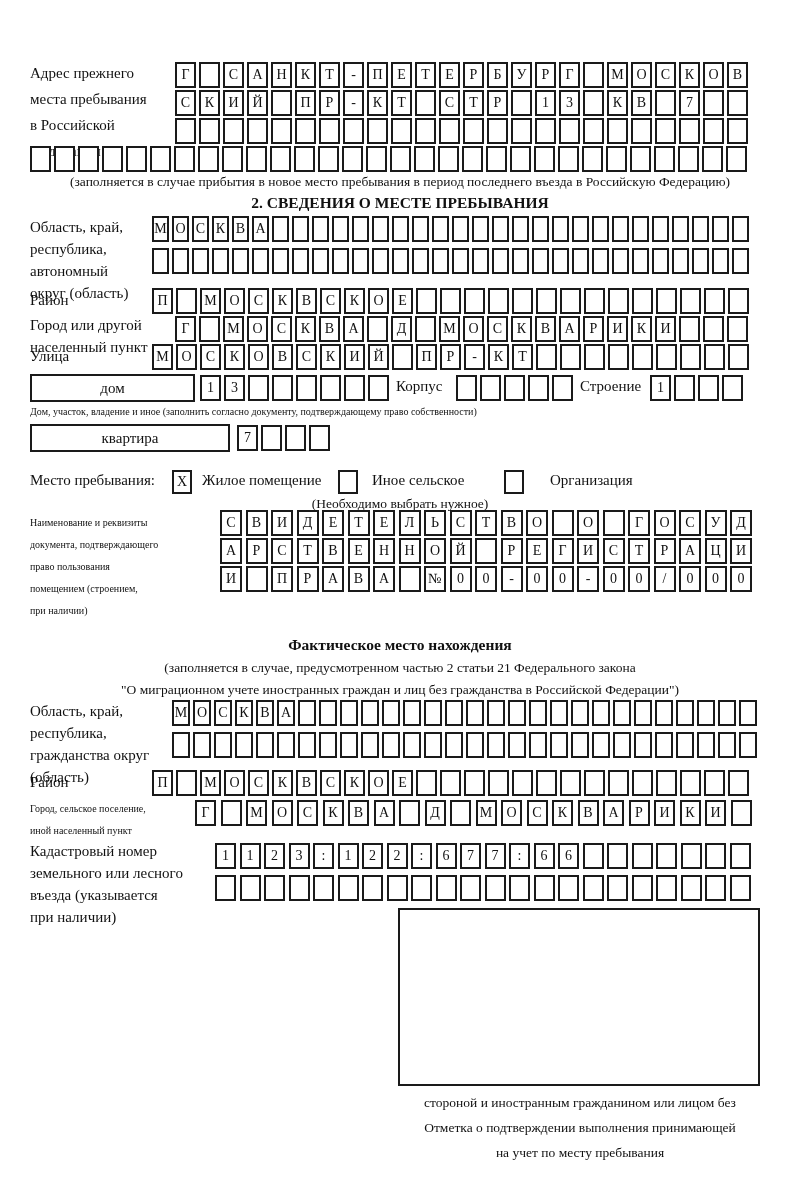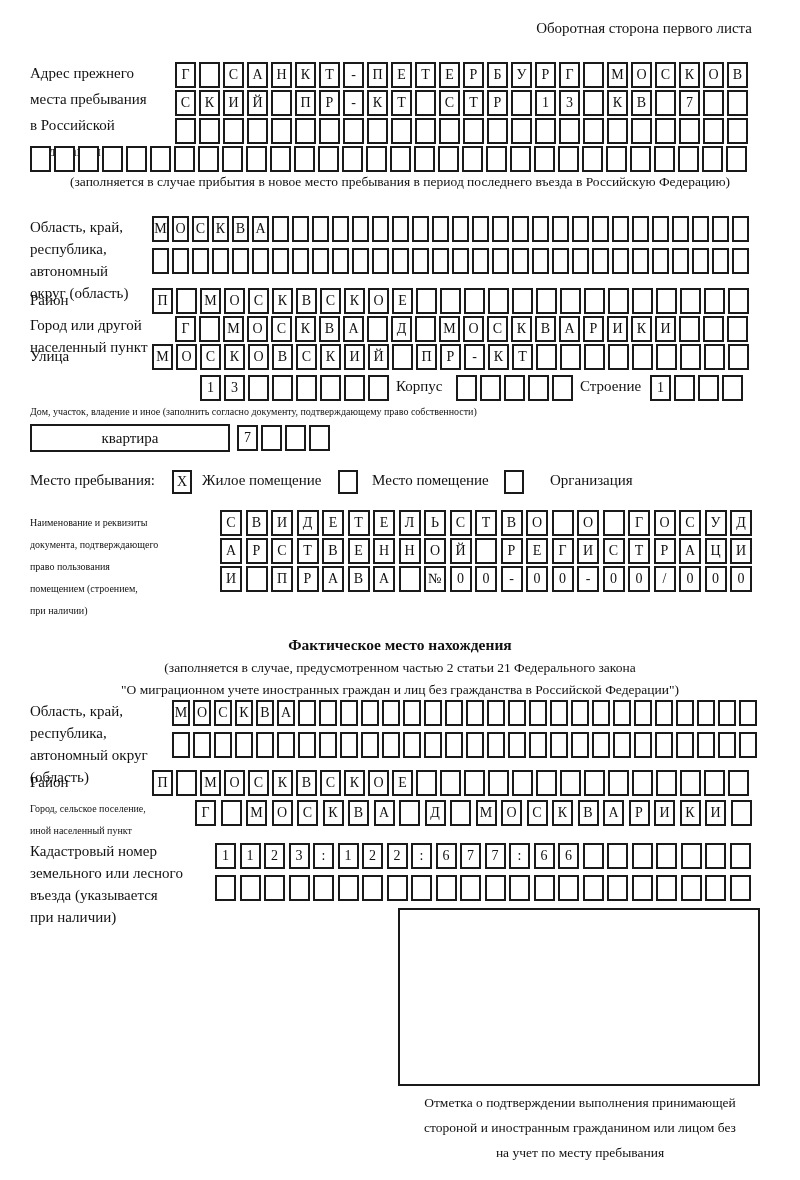--- a/index.html
+++ b/index.html
@@ -38,21 +38,20 @@
     align-items:center; justify-content:center; font-size:14px; background:#fff;
   }
   .stampbox { border:2px solid #1a1a1a; background:#fff; }
   .stampcap div { line-height:25px; }
 </style>
 </head>
 <body>
 
 <div id="page">
 
-  <div class="abs lbl" style="left:520px;top:20px;width:232px;text-align:right">Оборотная сторона первого листа</div>
 
   <div class="abs lbl lh26" style="left:30px;top:60px">
     <div>Адрес прежнего</div>
     <div>места пребывания</div>
     <div>в Российской</div>
     <div>Федерации</div>
   </div>
   <div class="abs cells p24" style="left:175px;top:62px">
       <span class="cell">Г</span>
       <span class="cell"></span>
@@ -158,20 +157,21 @@
       <span class="cell"></span>
       <span class="cell"></span>
       <span class="cell"></span>
       <span class="cell"></span>
       <span class="cell"></span>
       <span class="cell"></span>
       <span class="cell"></span>
     </div>
   <div class="abs caption center" style="left:0;top:174px;width:800px">(заполняется в случае прибытия в новое место пребывания в период последнего въезда в Российскую Федерацию)</div>
 
+  <div class="abs title" style="left:0;top:194px;width:800px">2. СВЕДЕНИЯ О МЕСТЕ ПРЕБЫВАНИЯ</div>
 
   <div class="abs lbl lh22" style="left:30px;top:216px">
     <div>Область, край,</div>
     <div>республика,</div>
     <div>автономный</div>
     <div>округ (область)</div>
   </div>
   <div class="abs cells p20" style="left:152px;top:216px">
       <span class="cell">М</span>
       <span class="cell">О</span>
@@ -319,20 +319,21 @@
       <span class="cell"></span>
       <span class="cell"></span>
       <span class="cell"></span>
       <span class="cell"></span>
       <span class="cell"></span>
       <span class="cell"></span>
       <span class="cell"></span>
       <span class="cell"></span>
     </div>
 
+  <div class="abs wbox" style="left:30px;top:374px;width:165px">дом</div>
   <div class="abs cells p24" style="left:200px;top:375px">
       <span class="cell">1</span>
       <span class="cell">3</span>
       <span class="cell"></span>
       <span class="cell"></span>
       <span class="cell"></span>
       <span class="cell"></span>
       <span class="cell"></span>
       <span class="cell"></span>
     </div>
@@ -358,23 +359,24 @@
       <span class="cell">7</span>
       <span class="cell"></span>
       <span class="cell"></span>
       <span class="cell"></span>
     </div>
 
   <div class="abs lbl" style="left:30px;top:472px">Место пребывания:</div>
   <span class="abs checkbox" style="left:172px;top:470px">X</span>
   <div class="abs lbl" style="left:202px;top:472px">Жилое помещение</div>
   <span class="abs checkbox" style="left:338px;top:470px"></span>
-  <div class="abs lbl" style="left:372px;top:472px">Место помещение</div>
+  <div class="abs lbl" style="left:372px;top:472px">Иное сельское</div>
   <span class="abs checkbox" style="left:504px;top:470px"></span>
   <div class="abs lbl" style="left:550px;top:472px">Организация</div>
+  <div class="abs caption center" style="left:0;top:496px;width:800px">(Необходимо выбрать нужное)</div>
 
   <div class="abs lh22 f14" style="left:30px;top:512px">
     <div>Наименование и реквизиты</div>
     <div>документа, подтверждающего</div>
     <div>право пользования</div>
     <div>помещением (строением,</div>
     <div>при наличии)</div>
   </div>
   <div class="abs cells p255" style="left:220px;top:510px">
       <span class="cell">С</span>
@@ -446,21 +448,21 @@
       <span class="cell">0</span>
     </div>
 
   <div class="abs title" style="left:0;top:636px;width:800px">Фактическое место нахождения</div>
   <div class="abs caption center" style="left:0;top:660px;width:800px">(заполняется в случае, предусмотренном частью 2 статьи 21 Федерального закона</div>
   <div class="abs caption center" style="left:0;top:682px;width:800px">"О миграционном учете иностранных граждан и лиц без гражданства в Российской Федерации")</div>
 
   <div class="abs lbl lh22" style="left:30px;top:700px">
     <div>Область, край,</div>
     <div>республика,</div>
-    <div>автономный округ</div>
+    <div>гражданства округ</div>
     <div>(область)</div>
   </div>
   <div class="abs cells p21" style="left:172px;top:700px">
       <span class="cell">М</span>
       <span class="cell">О</span>
       <span class="cell">С</span>
       <span class="cell">К</span>
       <span class="cell">В</span>
       <span class="cell">А</span>
       <span class="cell"></span>
@@ -625,18 +627,18 @@
       <span class="cell"></span>
       <span class="cell"></span>
       <span class="cell"></span>
       <span class="cell"></span>
       <span class="cell"></span>
       <span class="cell"></span>
     </div>
 
   <div class="abs stampbox" style="left:398px;top:908px;width:362px;height:178px"></div>
   <div class="abs caption center stampcap" style="left:385px;top:1090px;width:390px">
+    <div>стороной и иностранным гражданином или лицом без</div>
     <div>Отметка о подтверждении выполнения принимающей</div>
-    <div>стороной и иностранным гражданином или лицом без</div>
     <div>на учет по месту пребывания</div>
   </div>
 
 </div>
 
 </body></html>

